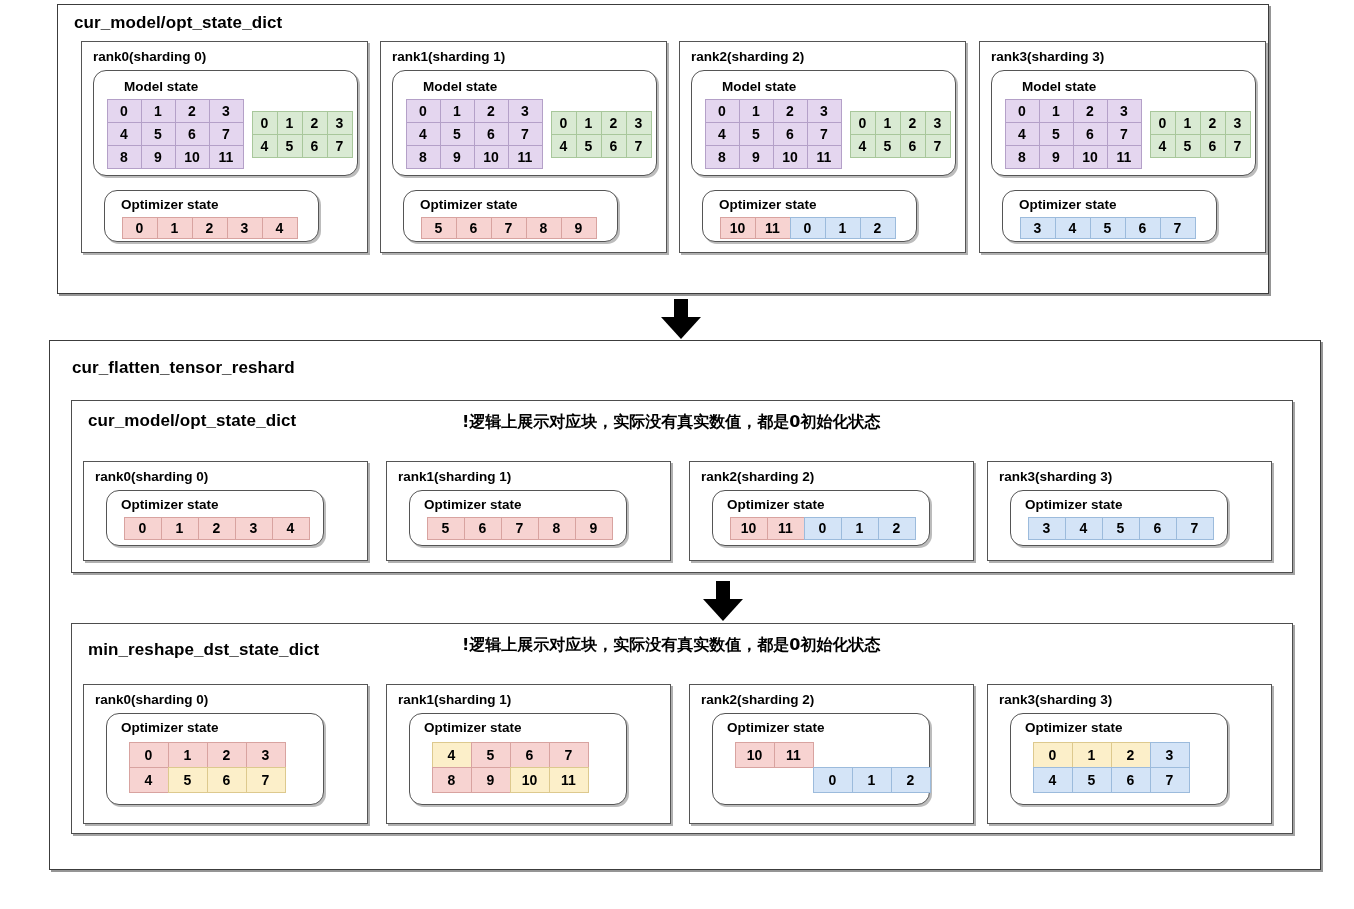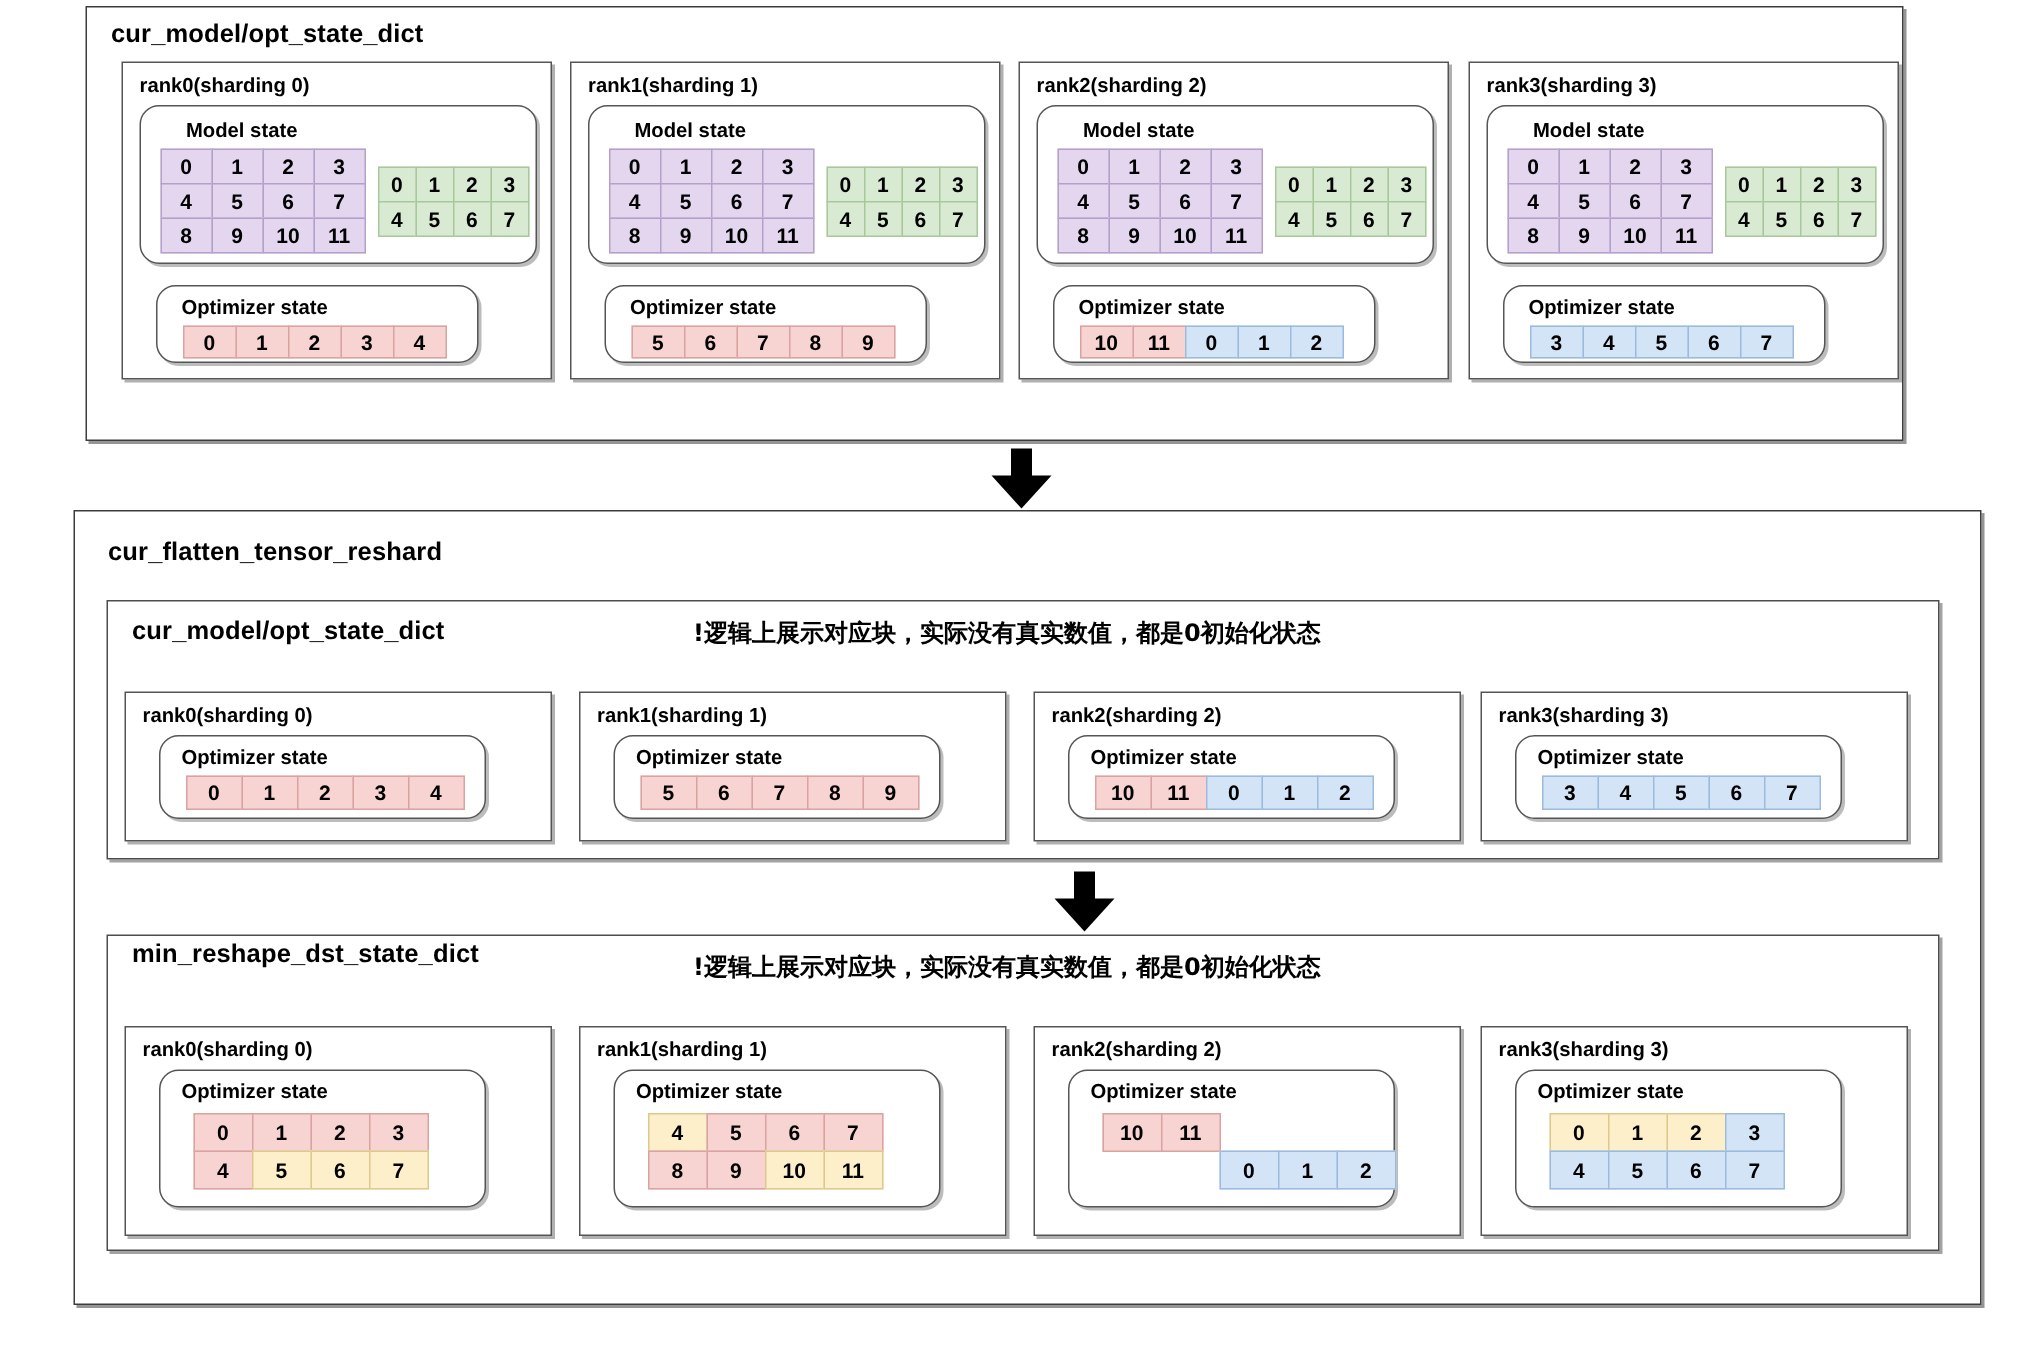--- a/index.html
+++ b/index.html
@@ -433,21 +433,21 @@
           </div>
         </div>
     </div>
 
     <div class="arrow" id="arrow2" style="left:653px; top:240px; height:38px;">
       <div class="shaft" style="height:20px;"></div>
       <div class="head" style="top:18px;"></div>
     </div>
 
     <div class="group" id="grp-dst">
-      <div class="section-title" style="position:absolute;left:16px;top:2px;">min_reshape_dst_state_dict</div>
+      <div class="section-title" style="position:absolute;left:16px;top:16px;">min_reshape_dst_state_dict</div>
       <div class="note" style="left:390px;top:11px;">!逻辑上展示对应块，实际没有真实数值，都是0初始化状态</div>
       <div id="dst-ranks-host">
           <div class="rank" style="left: 11px; top: 60px; width: 285px; height: 140px;">
             <div class="rank-label">rank0(sharding 0)</div>
             <div class="card" style="left: 22px; top: 28px; width: 218px; height: 92px;">
               <div class="card-title" style="left: 14px; top: 6px;">Optimizer state</div>
               <div class="grid" style="left: 22px; top: 28px;">
                 <div class="grid-row">
                   <div class="cell c-pink" style="width: 40px; height: 26px;">0</div>
                   <div class="cell c-pink" style="width: 40px; height: 26px;">1</div>

